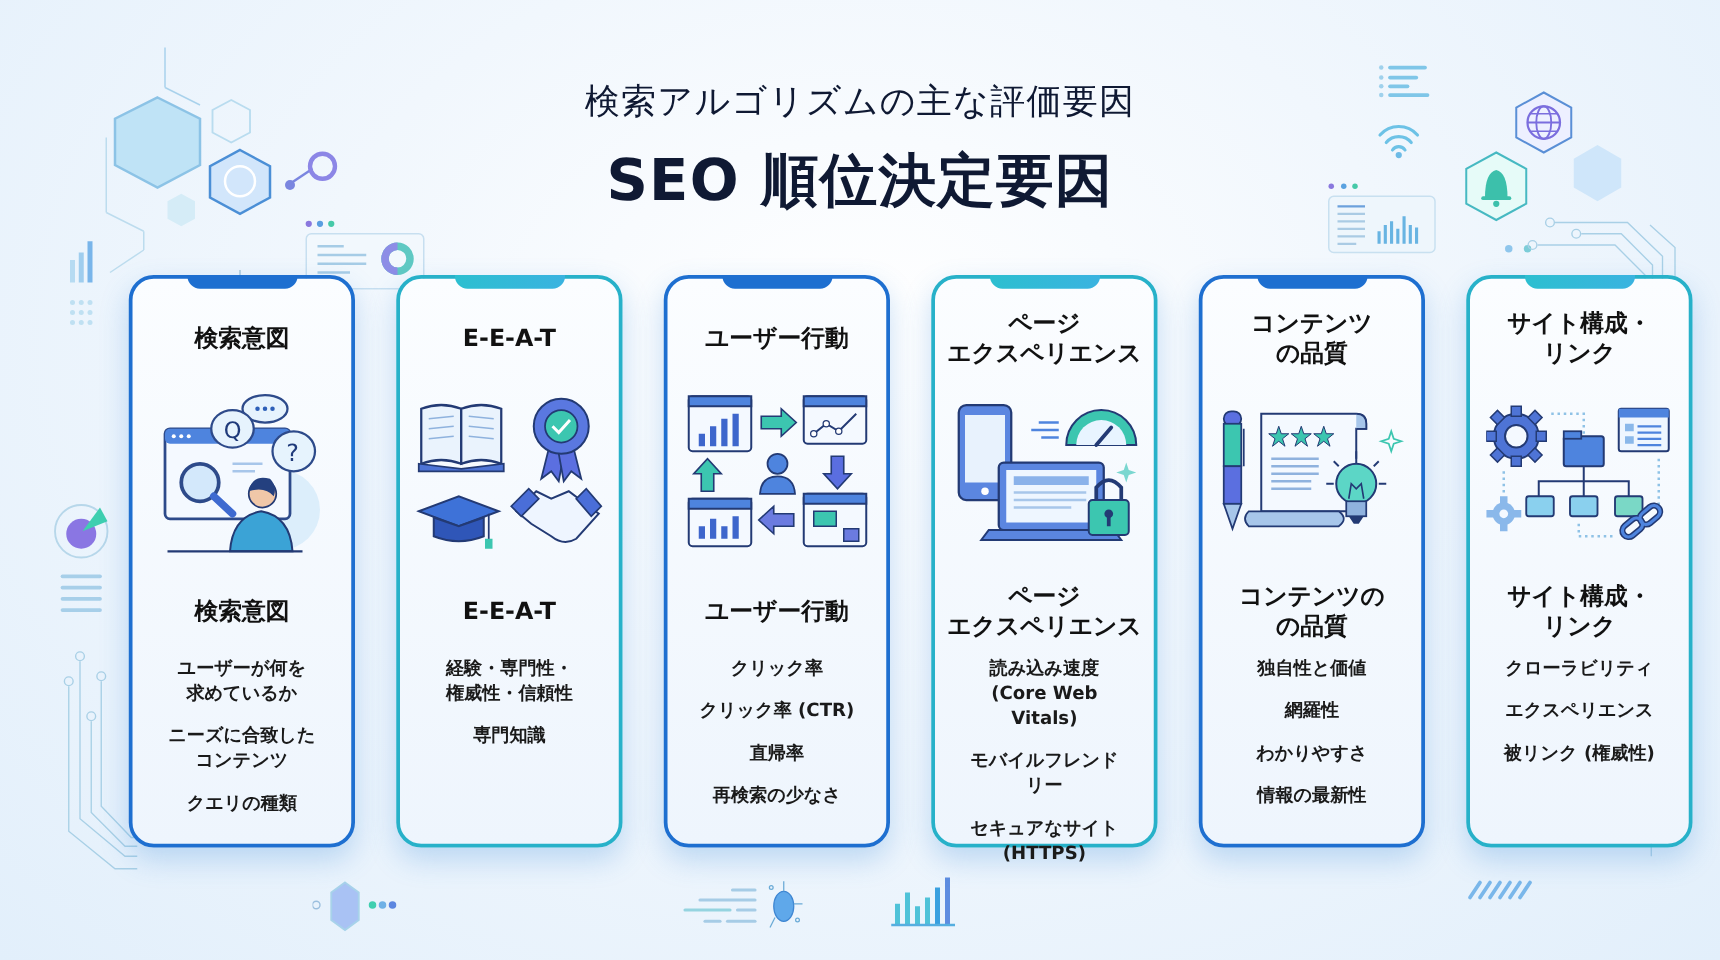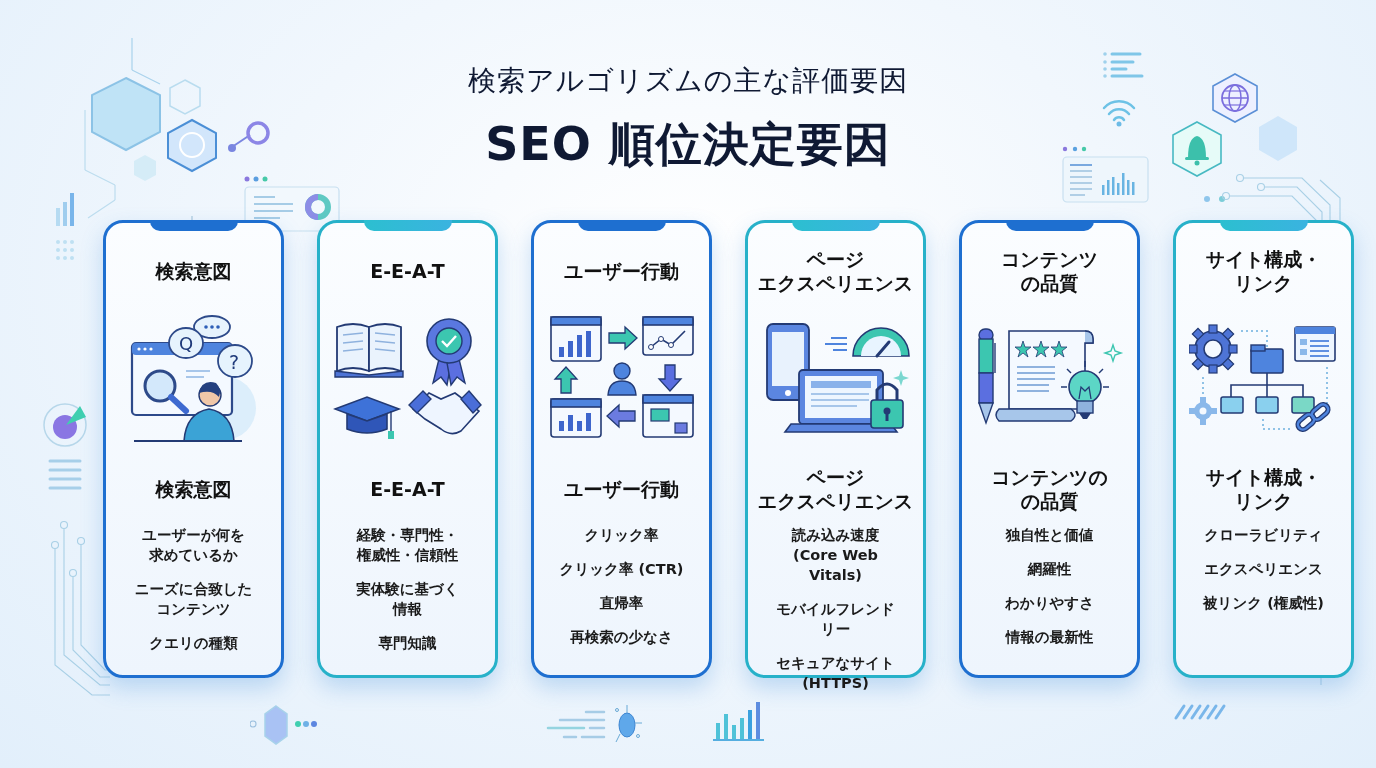--- a/index.html
+++ b/index.html
@@ -315,22 +315,20 @@
           <path d="M80 96 L96 80 L108 86 L122 80 L146 98 L128 118 Q118 124 108 116 L92 106 Z" fill="#eef5ff" stroke="#233a74" stroke-width="1.6"></path>
           <polygon points="76,92 90,78 98,86 84,100" fill="#4a6ed8" stroke="#233a74" stroke-width="1.4"></polygon>
           <polygon points="136,78 148,92 140,100 128,86" fill="#4a6ed8" stroke="#233a74" stroke-width="1.4"></polygon>
         </g>
       </svg>
     </div>
     <div class="card-subtitle nowrap">E-E-A-T</div>
     <div class="points">
       <div class="point nowrap">経験・専門性・
 権威性・信頼性</div>
-      <div class="point nowrap">実体験に基づく
-情報</div>
       <div class="point nowrap">専門知識</div>
     </div>
   </div>
 
   <div class="card">
     <div class="notch"></div>
     <div class="card-title nowrap">ユーザー行動</div>
     <div class="card-icon">
       <svg width="150" height="130" viewBox="0 0 150 130">
         <g stroke="#233a74" stroke-width="1.6">

